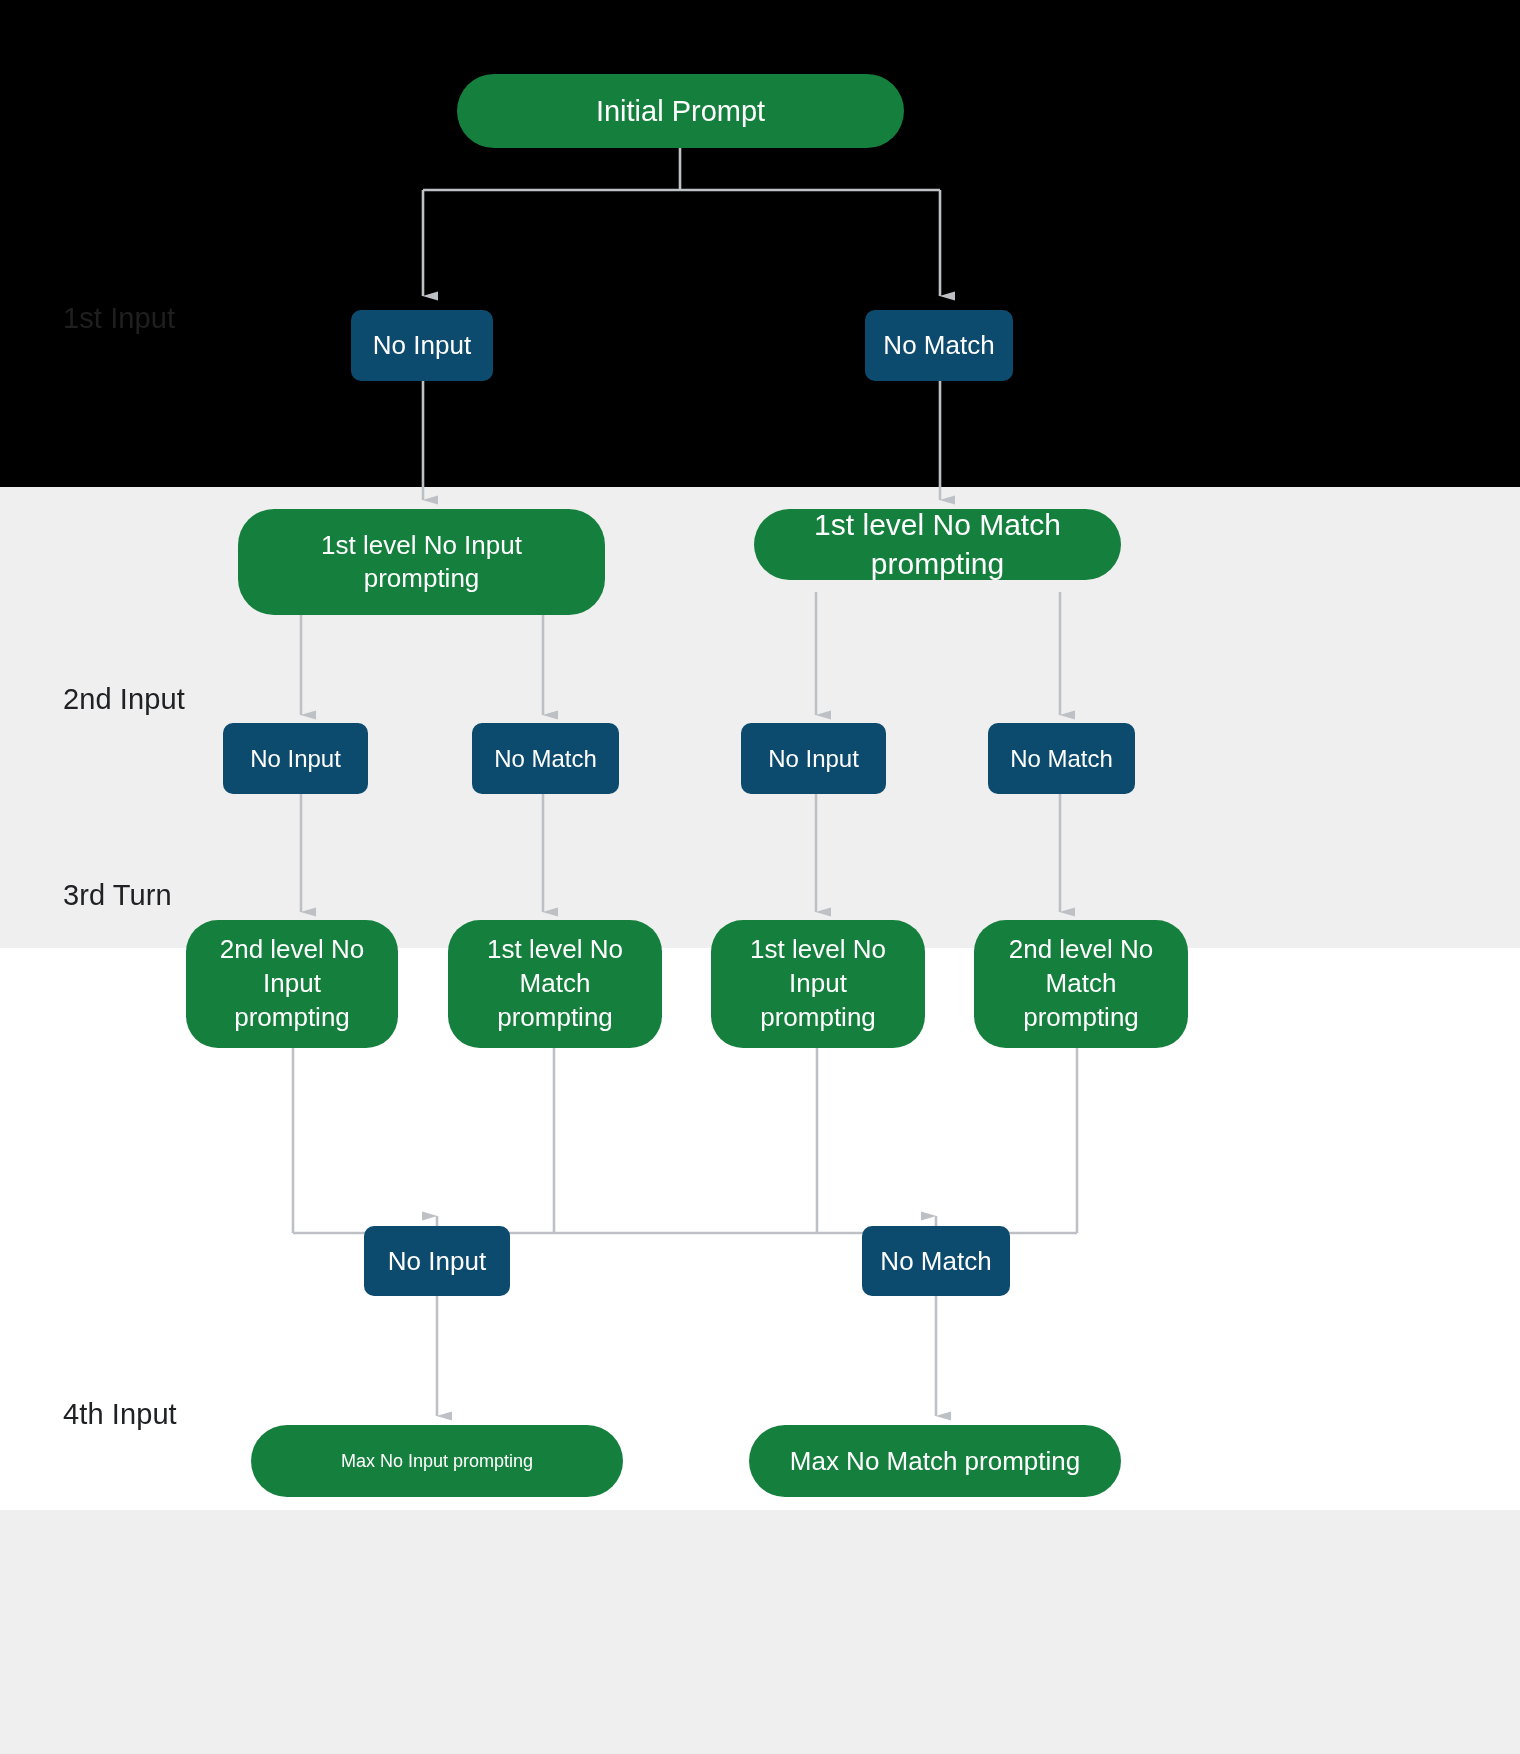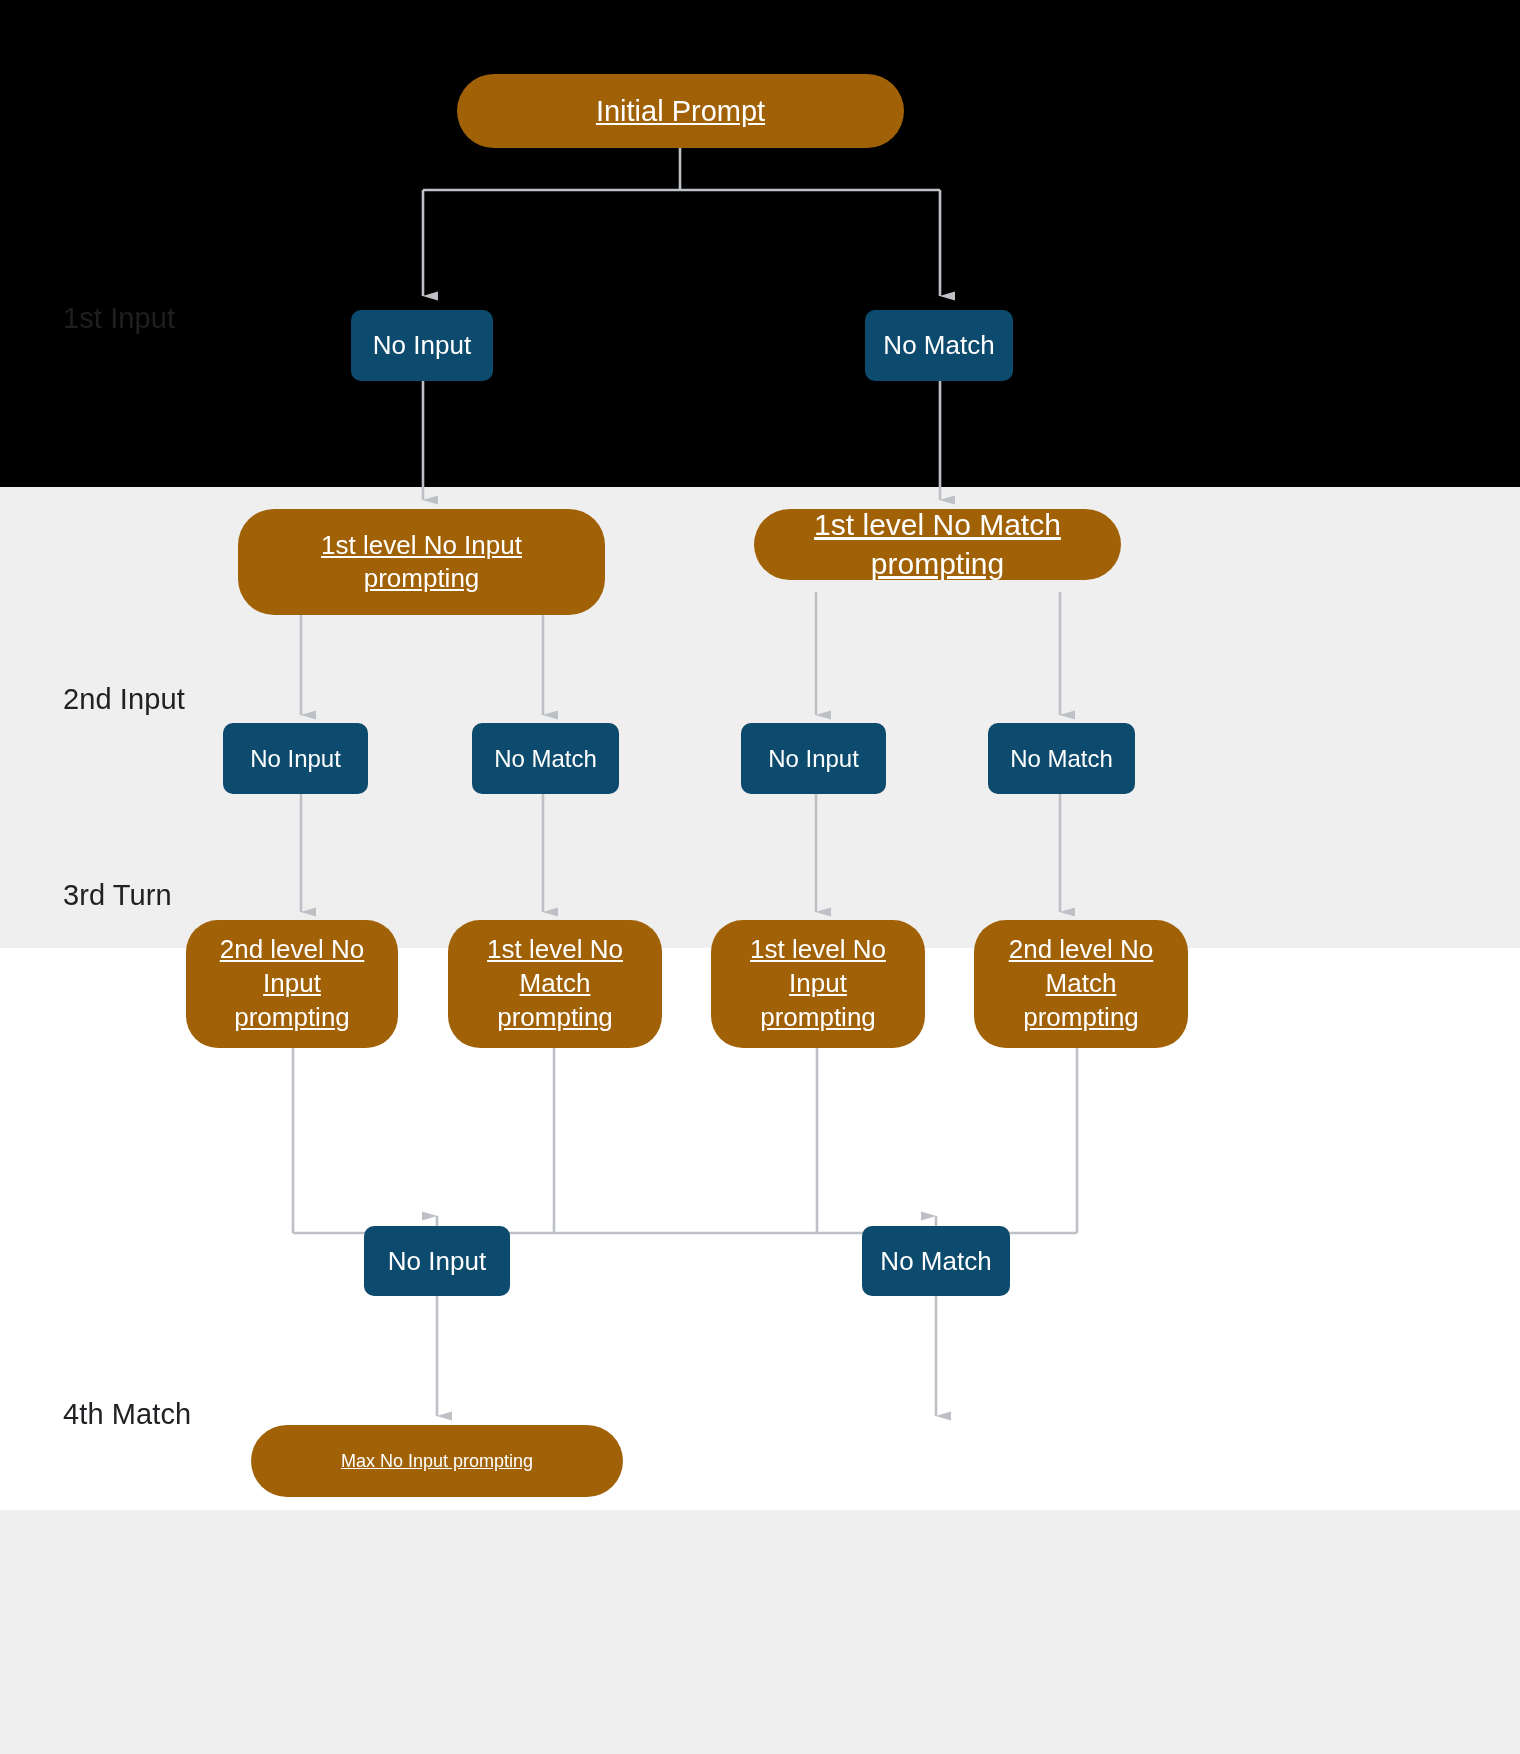--- a/index.html
+++ b/index.html
@@ -54,37 +54,37 @@
     justify-content: center;
     text-align: center;
     color: #ffffff;
     box-sizing: border-box;
   }
   .node-label {
     display: block;
     width: 100%;
     white-space: pre-line;
   }
-  .blue  { background: #a16207; text-decoration: underline; }
+  .blue  { background: #15803d; }
   .green { background: #0c4a6e; }
 </style>
 </head>
 <body>
 
 <div id="root">
 
   <div class="band" id="band-1st"></div>
   <div class="band" id="band-2nd"></div>
   <div class="band" id="band-3rd"></div>
   <div class="band" id="band-4th"></div>
 
   <div class="turn-label" id="turn-label-1">1st Input</div>
   <div class="turn-label" id="turn-label-2">2nd Input</div>
   <div class="turn-label" id="turn-label-3">3rd Turn</div>
-  <div class="turn-label" id="turn-label-4">4th Match</div>
+  <div class="turn-label" id="turn-label-4">4th Input</div>
 
   <svg id="edges" viewBox="0 0 1520 1754">
     <defs>
       <marker id="arrowhead" markerWidth="10" markerHeight="16" refX="5" refY="15" orient="auto" markerUnits="userSpaceOnUse">
         <path d="M 0.6 0 L 9.4 0 L 5 15.5 Z" fill="#bdc1c6"></path>
       </marker>
     </defs>
     <g stroke="#bdc1c6" stroke-width="2.6" fill="none">
 
       <path d="M 680 147 L 680 190"></path>
@@ -200,14 +200,17 @@
   </div>
 
   <div class="node green" id="n-t3-nm" style="left:862px; top:1226px; width:148px; height:70px; border-radius:10px; font-size:26px;">
     <span class="node-label">No Match</span>
   </div>
 
   <div class="node blue" id="n-t4-ni" style="left:251px; top:1425px; width:372px; height:72px; border-radius:36px; font-size:18px;">
     <span class="node-label">Max No Input prompting</span>
   </div>
 
+  <div class="node blue" id="n-t4-nm" style="left:749px; top:1425px; width:372px; height:72px; border-radius:36px; font-size:26px;">
+    <span class="node-label">Max No Match prompting</span>
+  </div>
 
 </div>
 
 </body></html>

